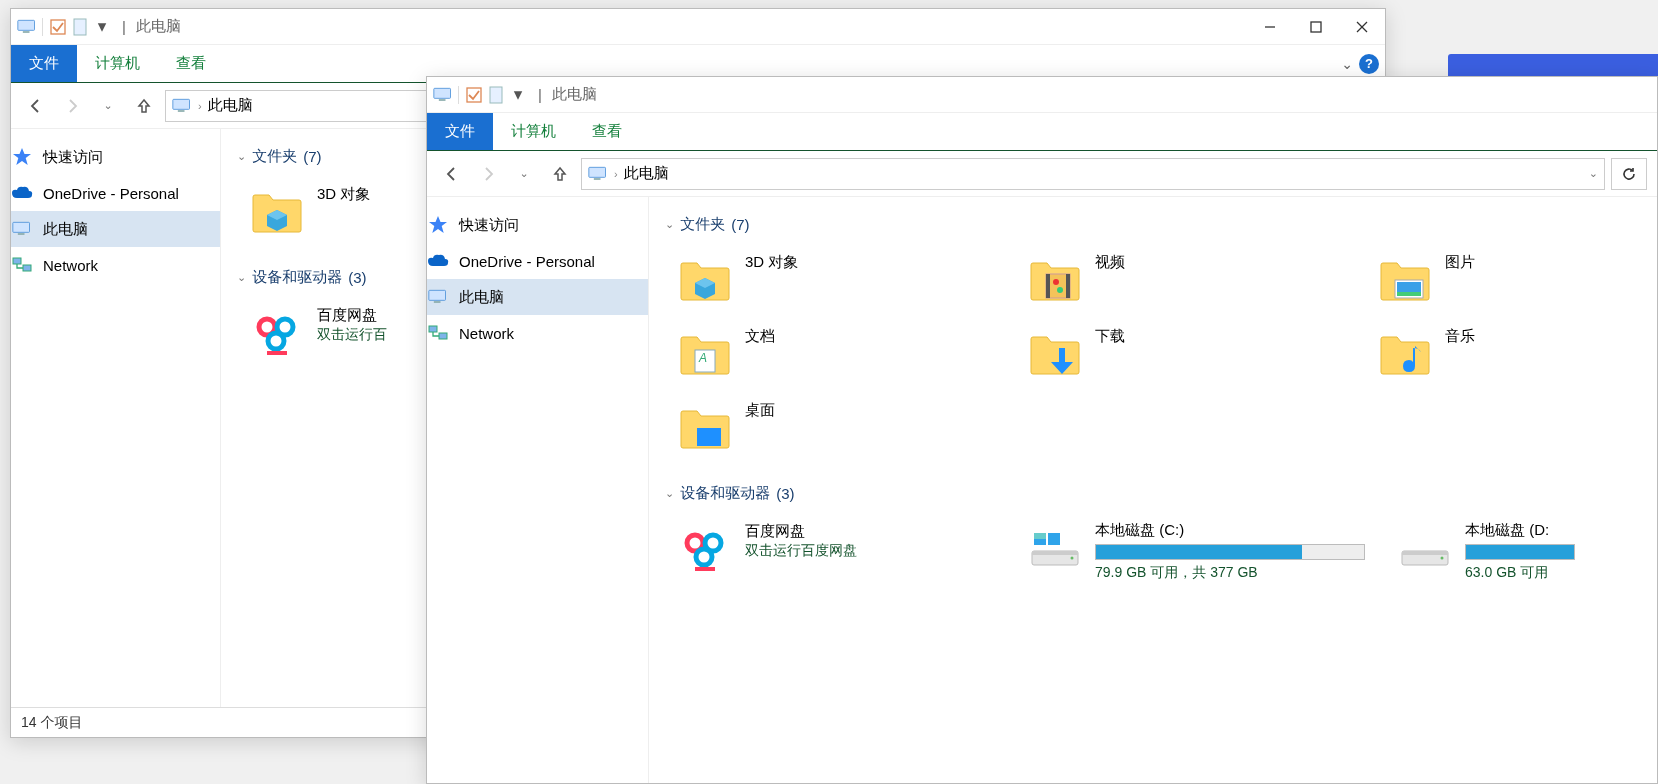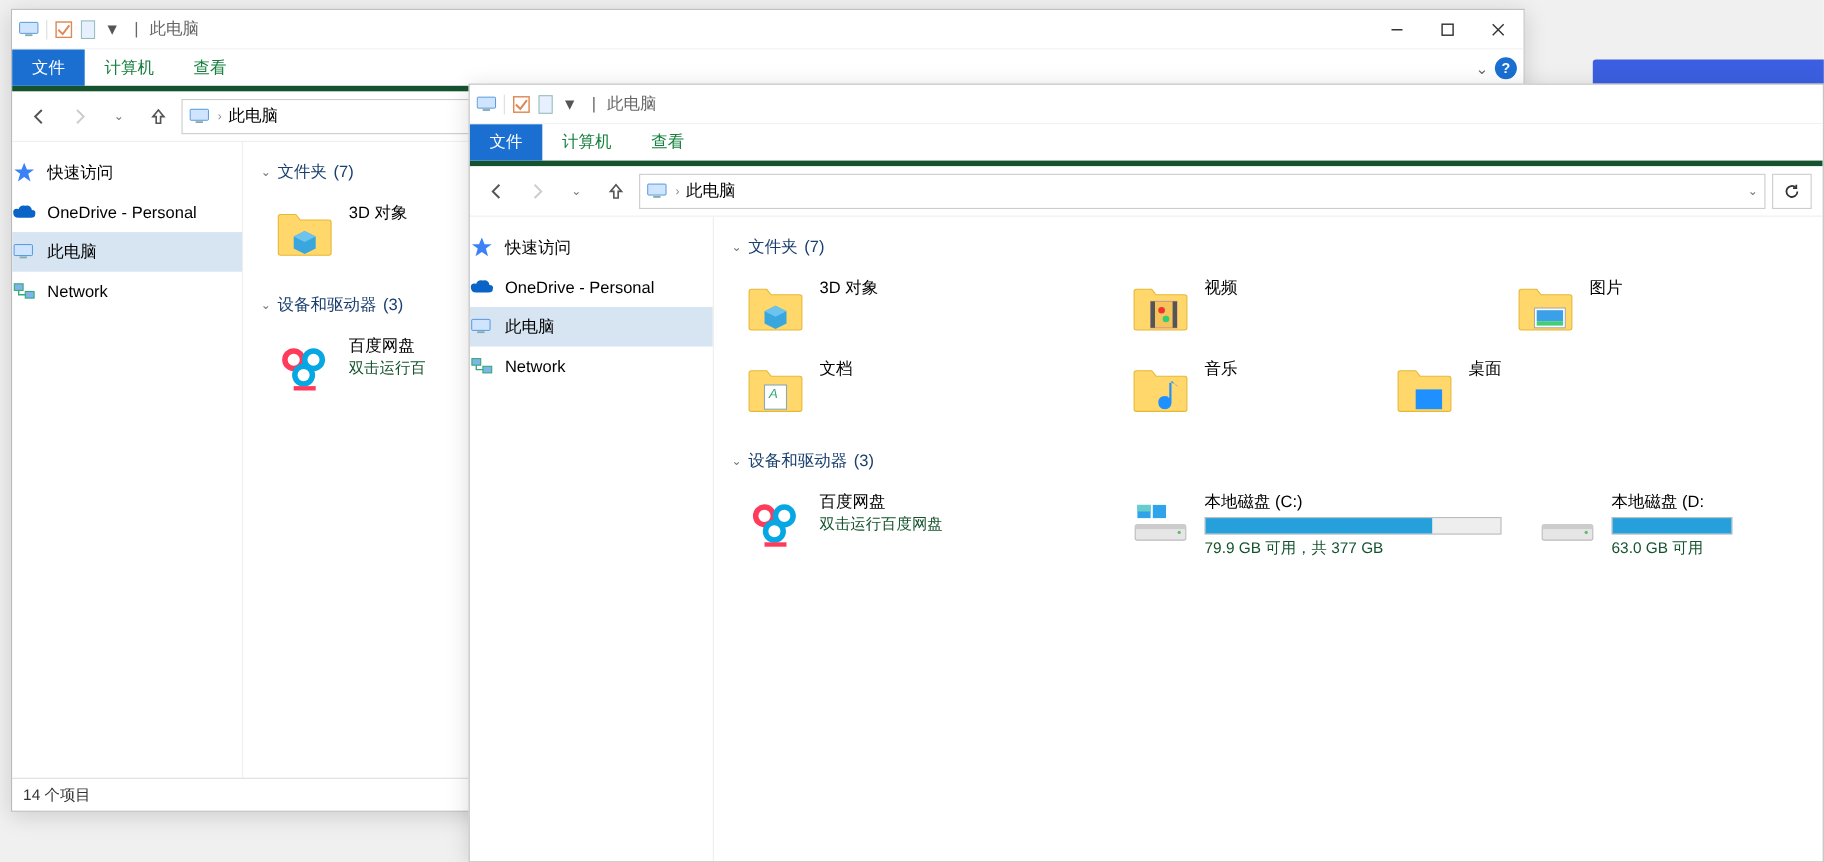--- a/index.html
+++ b/index.html
@@ -40,21 +40,21 @@
   .qat-icon { width: 20px; height: 20px; display:flex; align-items:center; justify-content:center; }
   .qat-sep { width:1px; height:18px; background:#ddd; margin:0 3px;}
   .title-text { margin-left: 8px; color:#666; font-size:15px;}
   .titlebar-controls { display:flex; }
   .win-btn { width:46px; height:36px; display:flex; align-items:center; justify-content:center; color:#333; }
   
   .ribbon {
     height: 38px;
     display:flex;
     align-items:stretch;
-    border-bottom:5px solid #14532d;
+    border-bottom:1px solid #14532d;
     background:#fff;
     position:relative;
   }
   .ribbon-tab {
     padding: 0 18px;
     display:flex; align-items:center;
     font-size:15px;
     color:#15803d;
     cursor:default;
   }
@@ -515,20 +515,31 @@
             <svg class="folder-svg" viewBox="0 0 52 44">
                 <path d="M2 10 L2 40 Q2 42 4 42 L48 42 Q50 42 50 40 L50 12 Q50 10 48 10 L22 10 L18 5 L4 5 Q2 5 2 7 Z" fill="#ffd76a" stroke="#e6b838"></path>
                 <rect x="16" y="18" width="20" height="22" fill="#fff" stroke="#8ab"></rect>
                 <text x="20" y="30" font-size="12" fill="#3a7" font-style="italic">A</text>
               </svg>
           </span>
           <div class="ftxt">
               <span class="fname">文档</span>
             </div>
         </div>
+        <div class="item">
+          <span class="ficon">
+            <svg class="folder-svg" viewBox="0 0 52 44">
+                <path d="M2 10 L2 40 Q2 42 4 42 L48 42 Q50 42 50 40 L50 12 Q50 10 48 10 L22 10 L18 5 L4 5 Q2 5 2 7 Z" fill="#ffd76a" stroke="#e6b838"></path>
+                <path d="M30 16 L30 30 L22 30 L33 42 L44 30 L36 30 L36 16 Z" fill="#1e90ff"></path>
+              </svg>
+          </span>
+          <div class="ftxt">
+              <span class="fname">下载</span>
+            </div>
+        </div>
         <div class="item" style="width:220px">
           <span class="ficon">
             <svg class="folder-svg" viewBox="0 0 52 44">
                 <path d="M2 10 L2 40 Q2 42 4 42 L48 42 Q50 42 50 40 L50 12 Q50 10 48 10 L22 10 L18 5 L4 5 Q2 5 2 7 Z" fill="#ffd76a" stroke="#e6b838"></path>
                 <path d="M36 14 L36 34 Q36 40 30 40 Q24 40 24 34 Q24 28 30 28 Q33 28 34 30 L34 16 Q40 16 42 20" fill="#1e90ff"></path>
               </svg>
           </span>
           <div class="ftxt">
               <span class="fname">音乐</span>
             </div>

